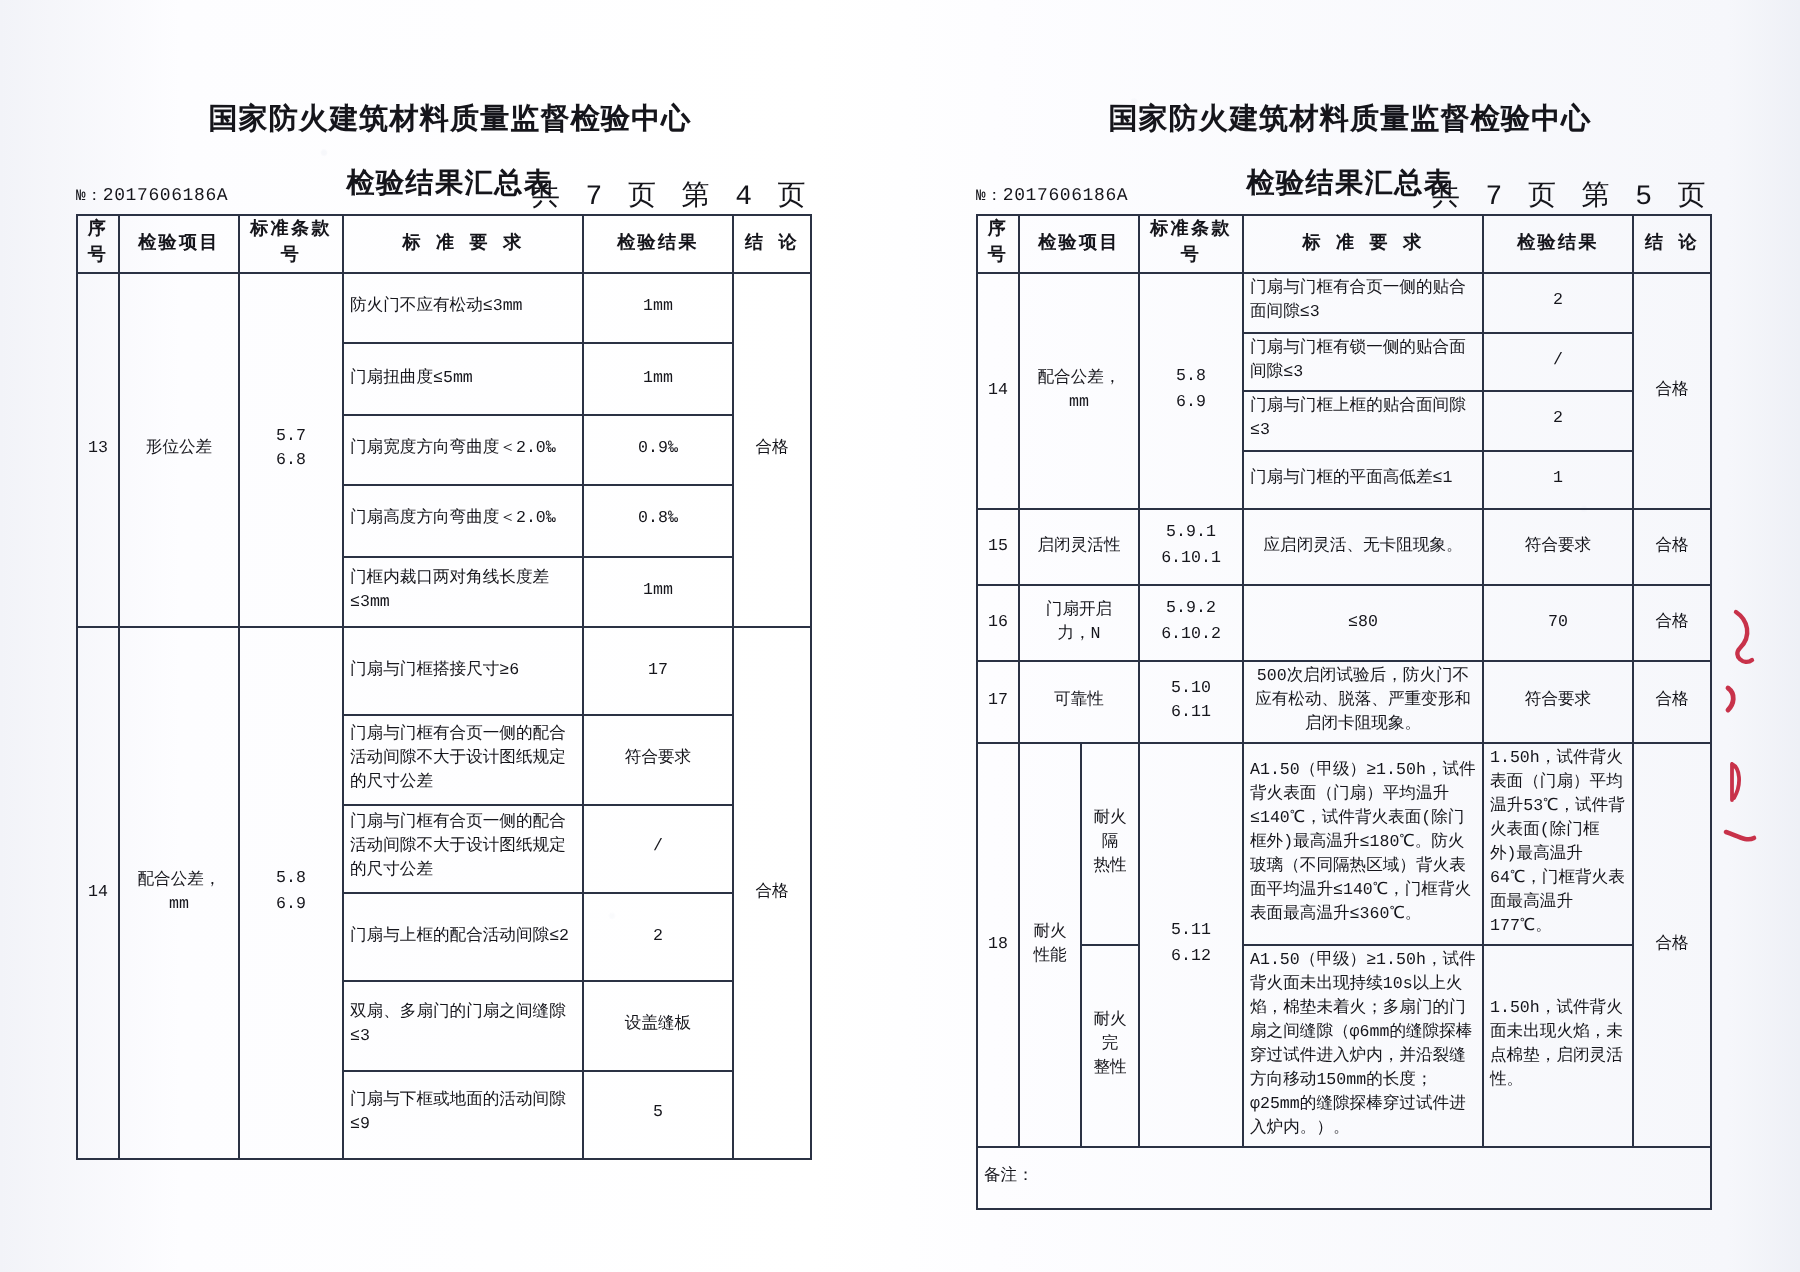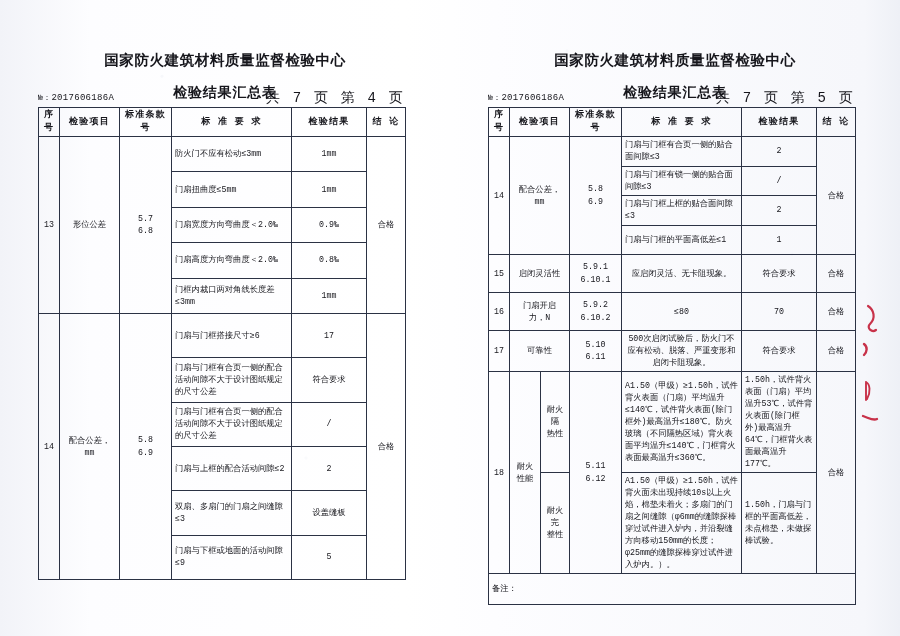--- a/index.html
+++ b/index.html
@@ -266,21 +266,21 @@
             <td class="c bold" rowspan="2">耐火<br>性能</td>
             <td class="c bold">耐火隔<br>热性</td>
             <td class="c stacked" rowspan="2">5.11<br>6.12</td>
             <td class="l">A1.50（甲级）≥1.50h，试件背火表面（门扇）平均温升≤140℃，试件背火表面(除门框外)最高温升≤180℃。防火玻璃（不同隔热区域）背火表面平均温升≤140℃，门框背火表面最高温升≤360℃。</td>
             <td class="l">1.50h，试件背火表面（门扇）平均温升53℃，试件背火表面(除门框外)最高温升64℃，门框背火表面最高温升177℃。</td>
             <td class="c bold" rowspan="2">合格</td>
           </tr>
           <tr style="height: 98px;">
             <td class="c bold">耐火完<br>整性</td>
             <td class="l">A1.50（甲级）≥1.50h，试件背火面未出现持续10s以上火焰，棉垫未着火；多扇门的门扇之间缝隙（φ6mm的缝隙探棒穿过试件进入炉内，并沿裂缝方向移动150mm的长度；φ25mm的缝隙探棒穿过试件进入炉内。）。</td>
-            <td class="l">1.50h，门扇与门框的平面高低差，未点棉垫，未做探棒试验。</td>
+            <td class="l">1.50h，试件背火面未出现火焰，未点棉垫，启闭灵活性。</td>
           </tr>
           <tr>
             <td class="l remark-cell" colspan="7">备注：</td>
           </tr>
         </tbody>
     </table>
 
     <div class="red-marks">
       <svg width="46" height="230" viewBox="0 0 46 230" fill="none">
         <path d="M14 6 C20 10, 22 18, 16 24 C12 28, 18 33, 22 30" stroke="#c8324a" stroke-width="2.2" stroke-linecap="round"></path>

